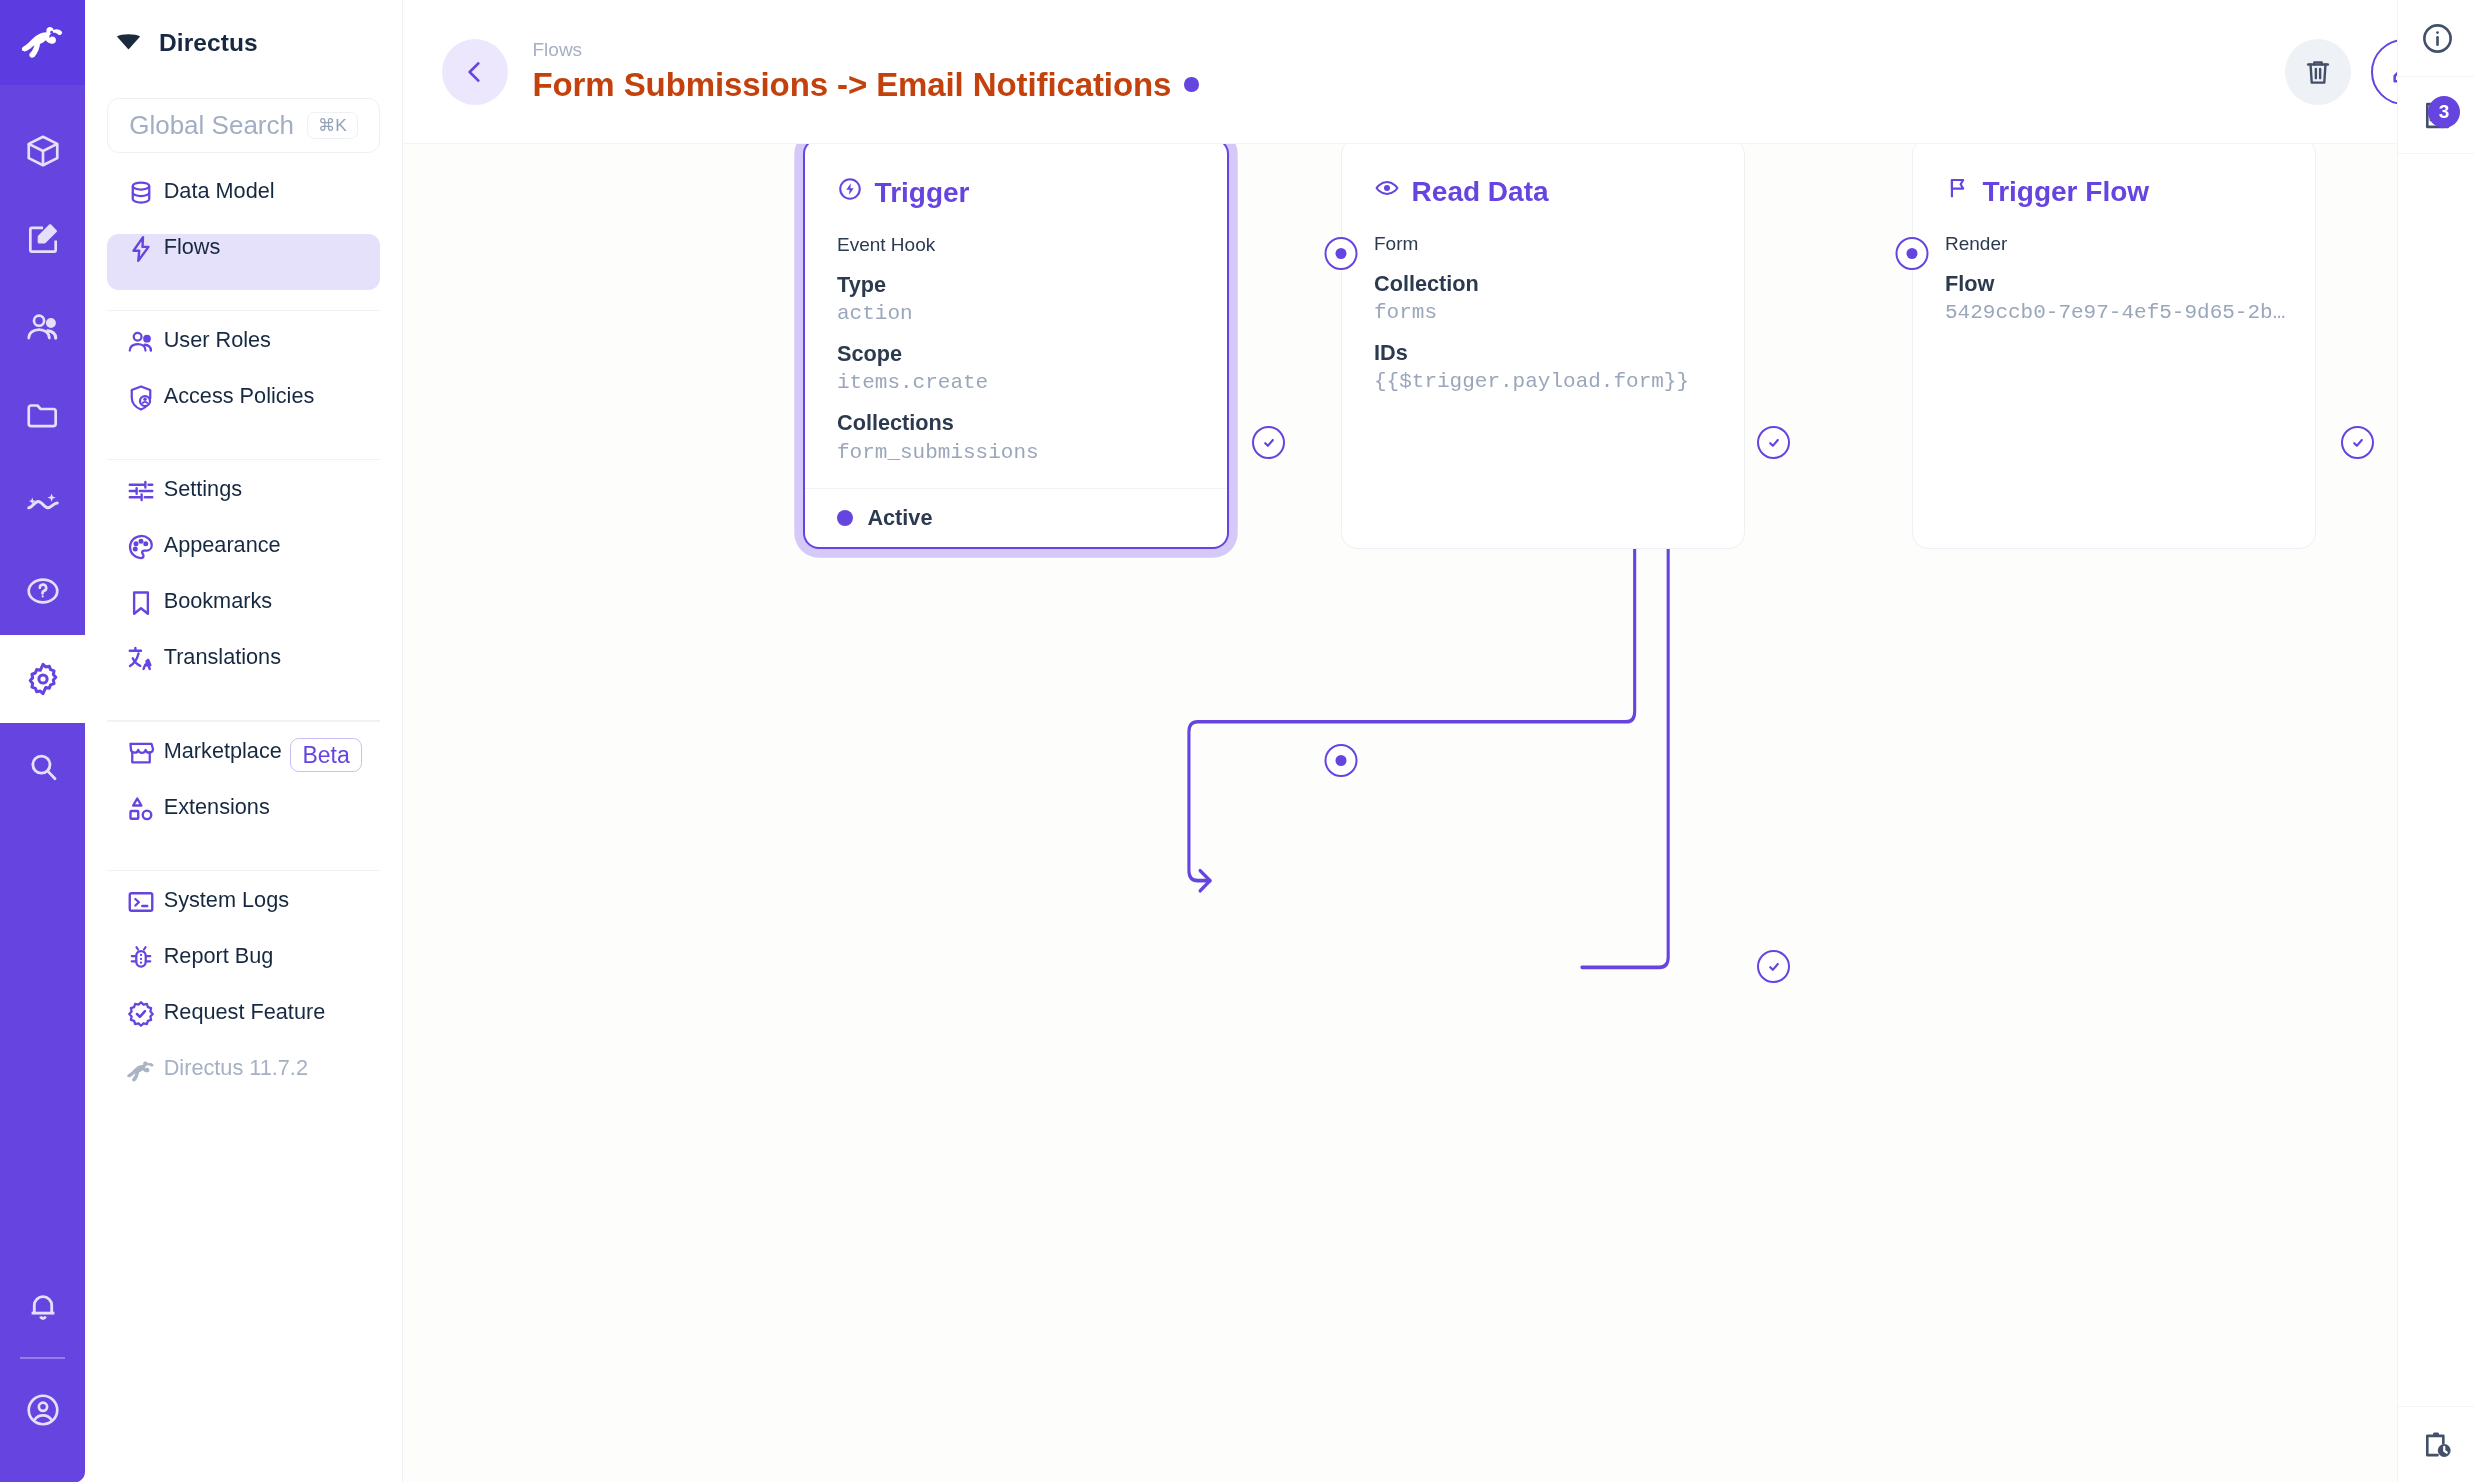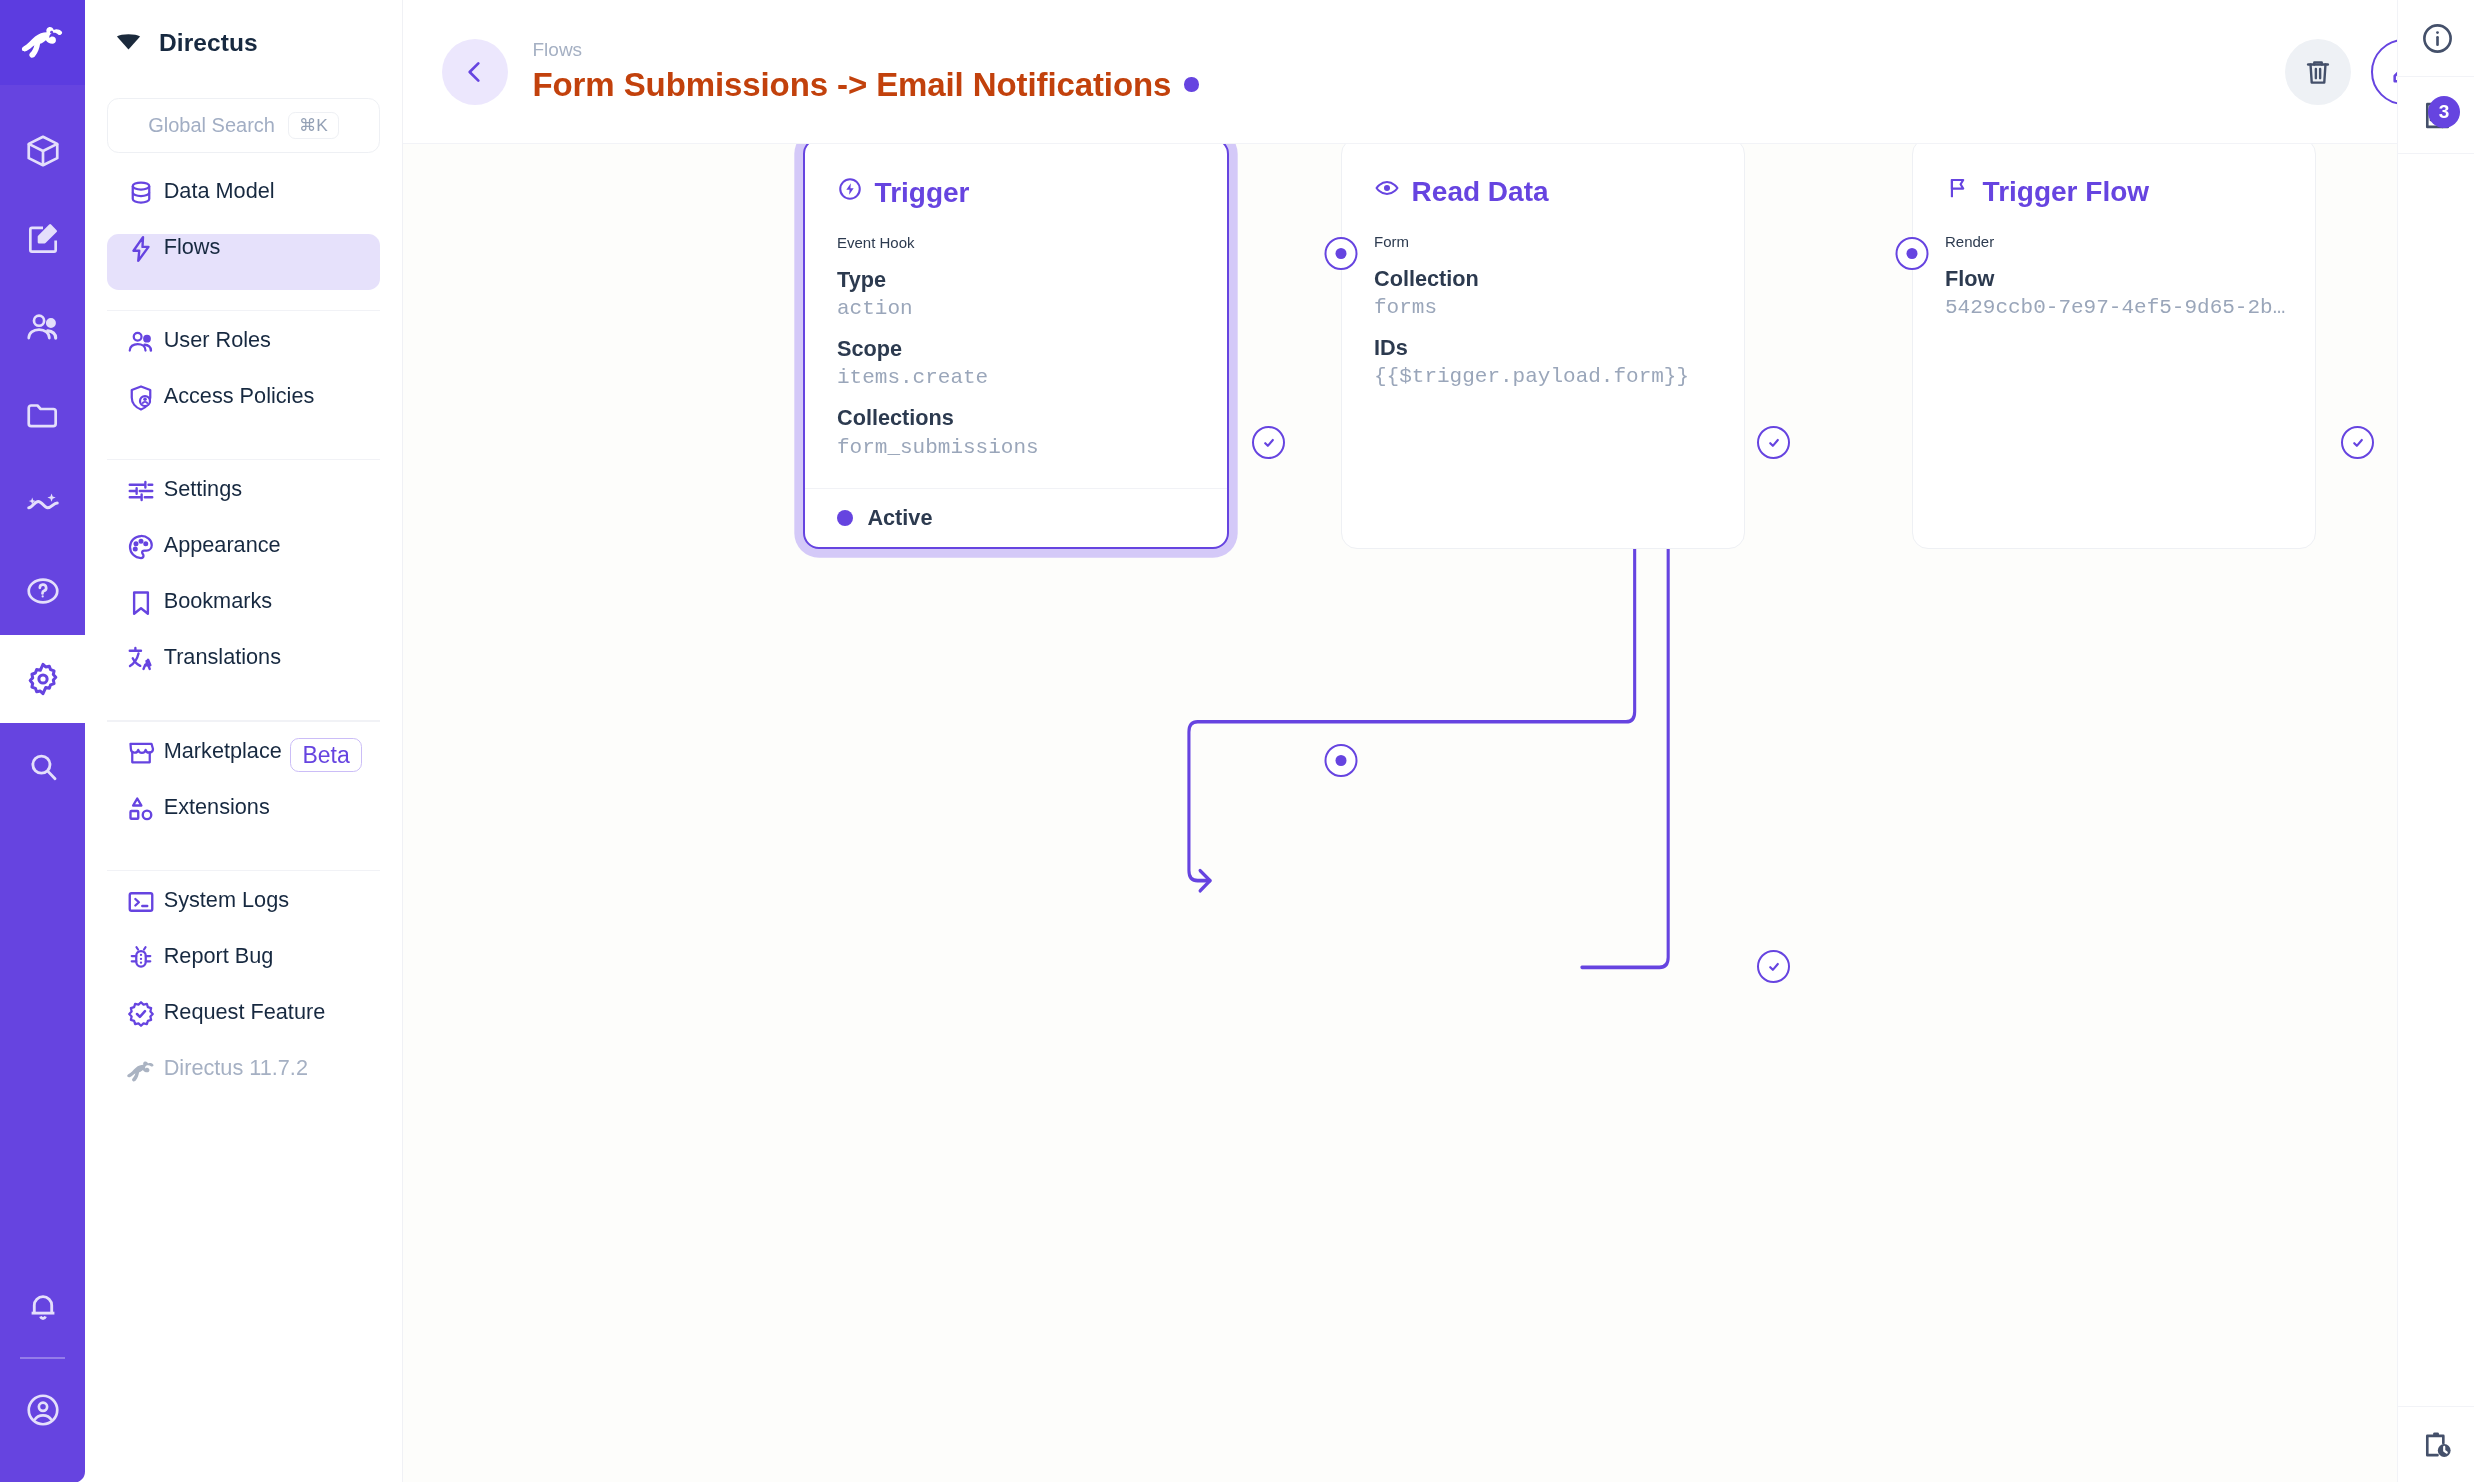--- a/index.html
+++ b/index.html
@@ -58,21 +58,21 @@
     padding: 0 29px;
   }
   .nav-title { font-size: 24.5px; font-weight: 600; color: #172940; letter-spacing: 0.1px; }
 
   .search-wrap { padding: 13px 21.7px 0 21.7px; }
   .search-box {
     height: 55px; border: 1.4px solid #eef0f4; border-radius: 11.6px;
     display: flex; align-items: center; justify-content: center; gap: 13px;
     background:#fff;
   }
-  .search-ph { font-size: 20px; color: #a2aec4; }
+  .search-ph { font-size: 26px; color: #a2aec4; }
   .search-kbd {
     border: 1.4px solid #eef0f4; border-radius: 7.2px;
     font-size: 17.3px; color: #93a0b5; padding: 3.6px 10px; line-height: 1;
   }
 
   .nav-group { padding: 24.5px 21.7px 0 21.7px; }
   .nav-group.tight { padding-top: 16px; }
   .nav-item {
     height: 56px; border-radius: 11.6px;
     display: flex; align-items: flex-start; gap: 8px;
@@ -125,21 +125,21 @@
     border: 2.9px solid #6644e0;
     box-shadow: 0 0 0 8.7px #d4c9f8;
   }
   .node-head {
     display: flex; align-items: center; gap: 11.6px;
     padding: 36px 32px 0 32px;
     color: #6644e0; font-size: 28px; font-weight: 700;
   }
   .node-head svg { width: 26px; height: 26px; flex: 0 0 26px; }
   .node-body { padding: 11.6px 32px 0 32px; }
-  .n-line { font-size: 15px; color: #2c3a4f; margin-top: 13px; }
+  .n-line { font-size: 19px; color: #2c3a4f; margin-top: 13px; }
   .n-key { font-size: 21.7px; font-weight: 700; color: #2c3a4f; margin-top: 16px; }
   .n-val {
     font-family: "Liberation Mono", monospace;
     font-size: 21px; color: #9aa6ba; margin-top: 4.3px; white-space: nowrap;
   }
   .node-foot {
     position: absolute; left: 0; right: 0; bottom: 0;
     border-top: 1.4px solid #f1f2f6;
     padding: 16px 32px; display: flex; align-items: center; gap: 14.4px;
     font-size: 21.7px; color: #2c3a4f; font-weight: bold;

